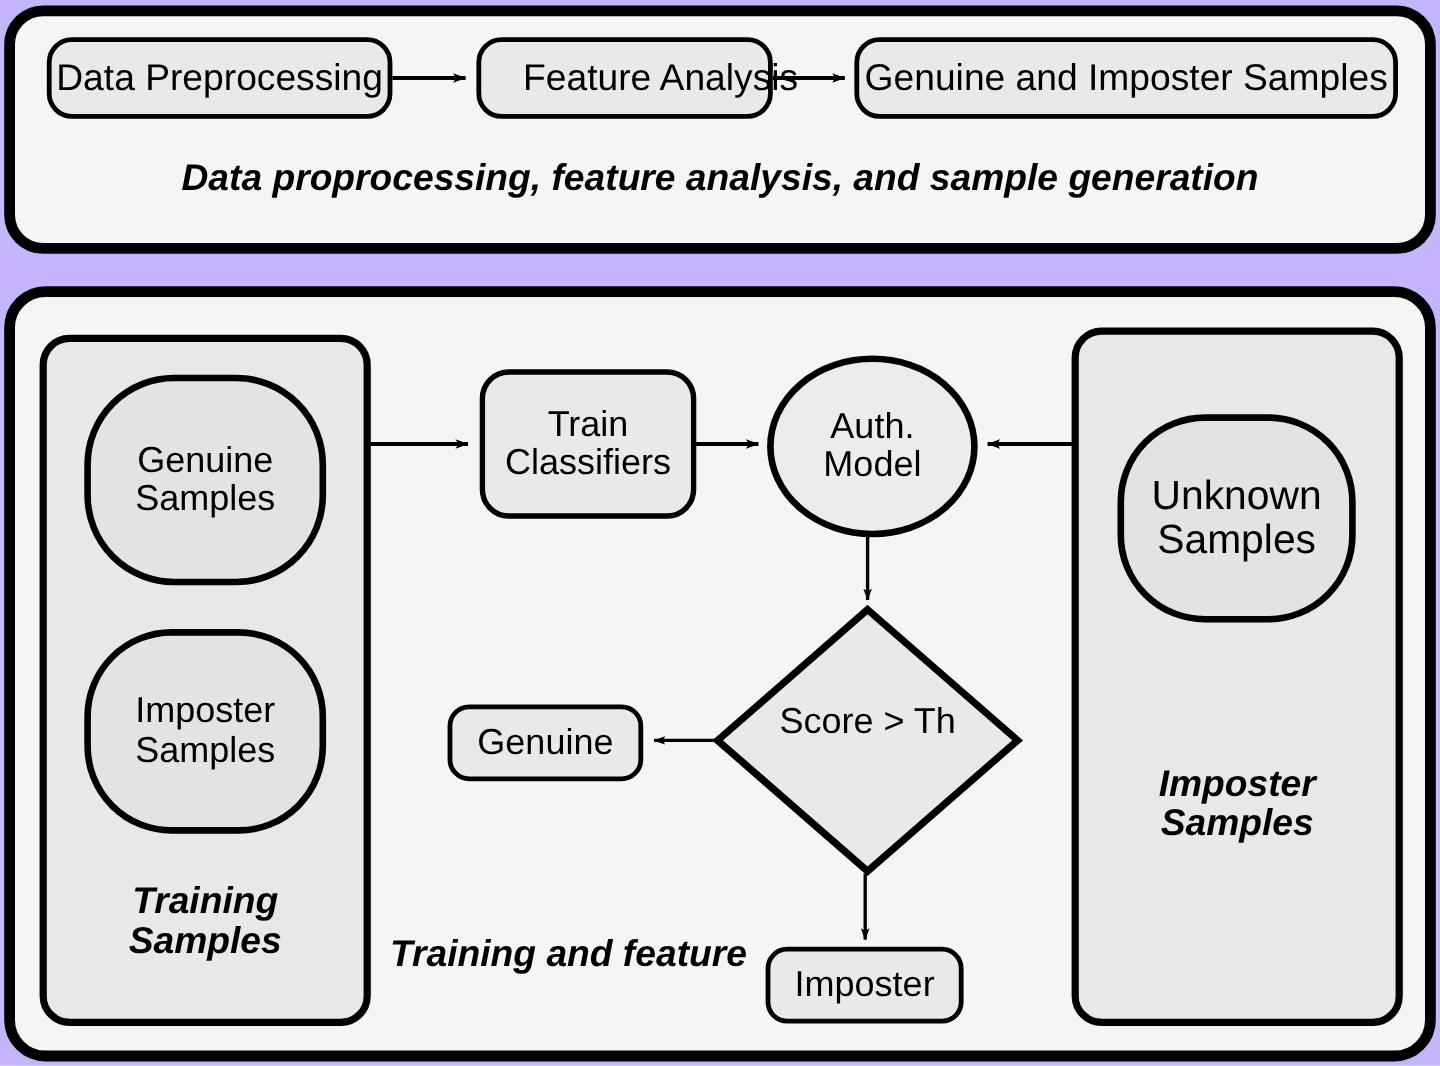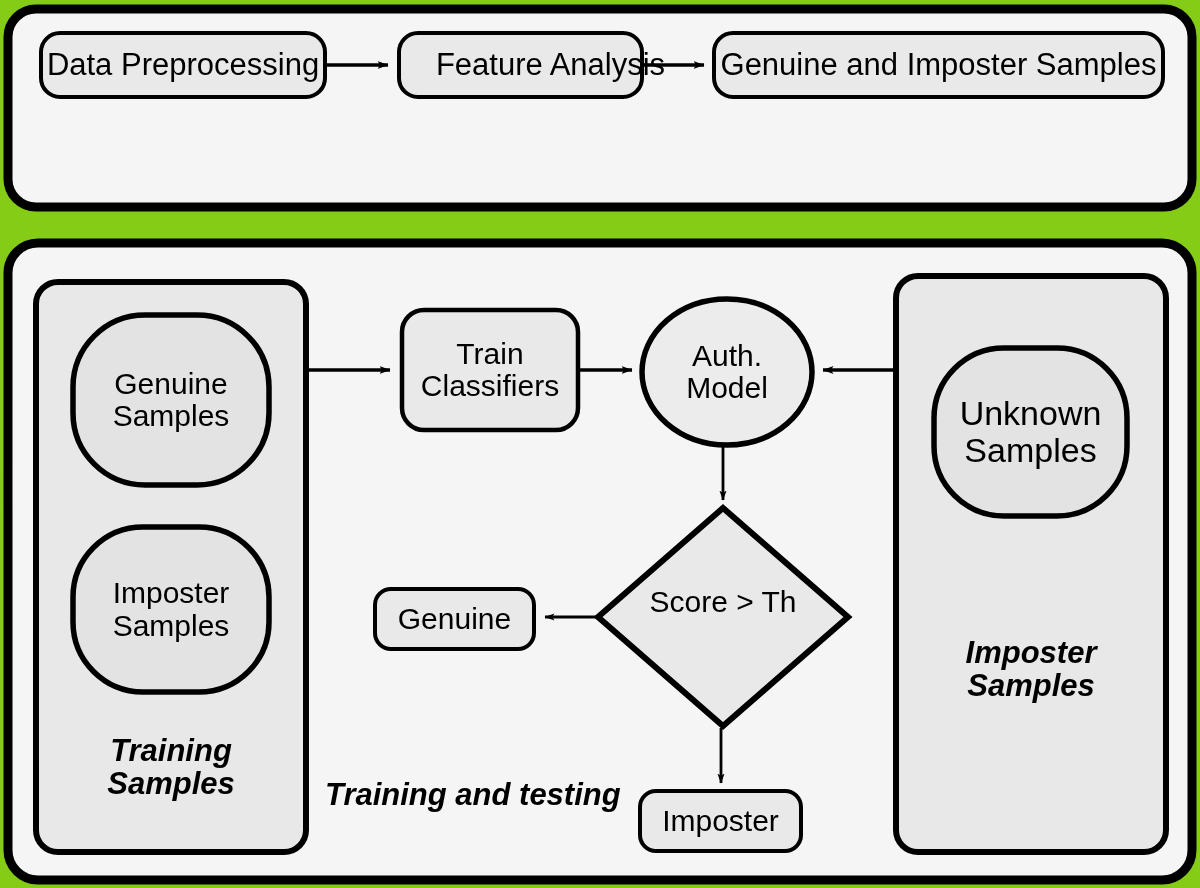--- a/index.html
+++ b/index.html
@@ -1,21 +1,21 @@
 <!DOCTYPE html>
 <html><head>
 <meta charset="utf-8">
 <style>
   html,body{margin:0;padding:0;background:#ffffff;}
   body{
     width:1200px;height:888px;
     font-family:"Liberation Sans","DejaVu Sans",sans-serif;
     overflow:hidden;
   }
-  #stage{position:relative;width:1200px;height:888px;background:#84cc16;}
+  #stage{position:relative;width:1200px;height:888px;background:#c4b5fd;}
   #stage svg{position:absolute;left:0;top:0;}
   .lbl{
     position:absolute;
     display:flex;align-items:center;justify-content:center;
     text-align:center;
     color:#000000;
     font-family:"Liberation Sans","DejaVu Sans",sans-serif;
     line-height:1.08;
     white-space:pre-line;
     pointer-events:none;
@@ -118,20 +118,21 @@
       <line x1="721" y1="728" x2="721" y2="783" stroke="#000" stroke-width="2.8" marker-end="url(#arrowsm)"></line>
     </g>
   </svg>
 
   <div class="lbl" style="left:41px;top:33px;width:284px;height:64px;font-size:31px;">Data Preprocessing</div>
 
   <div class="lbl" style="left:399px;top:33px;width:243px;height:64px;font-size:31px;margin-left:30px;">Feature Analysis</div>
 
   <div class="lbl" style="left:714px;top:33px;width:449px;height:64px;font-size:31px;">Genuine and Imposter Samples</div>
 
+  <div class="lbl cap" style="left:8px;top:125px;width:1184px;height:46px;font-size:31px;">Data proprocessing, feature analysis, and sample generation</div>
 
   <div class="lbl" style="left:73px;top:315px;width:196px;height:170px;font-size:30px;">Genuine
 Samples</div>
 
   <div class="lbl" style="left:73px;top:527px;width:196px;height:165px;font-size:30px;">Imposter
 Samples</div>
 
   <div class="lbl cap" style="left:58px;top:721px;width:226px;height:92px;font-size:31px;">Training
 Samples</div>
 
@@ -146,15 +147,15 @@
 
   <div class="lbl" style="left:642px;top:299px;width:170px;height:146px;font-size:30px;">Auth.
 Model</div>
 
   <div class="lbl" style="left:613px;top:576px;width:220px;height:52px;font-size:30px;">Score &gt; Th</div>
 
   <div class="lbl" style="left:375px;top:589px;width:159px;height:60px;font-size:30px;">Genuine</div>
 
   <div class="lbl" style="left:640px;top:791px;width:161px;height:60px;font-size:30px;">Imposter</div>
 
-  <div class="lbl cap" style="left:325px;top:772px;width:300px;height:46px;font-size:31px;justify-content:flex-start;">Training and testing</div>
+  <div class="lbl cap" style="left:325px;top:772px;width:300px;height:46px;font-size:31px;justify-content:flex-start;">Training and feature</div>
 
 </div>
 
 </body></html>

